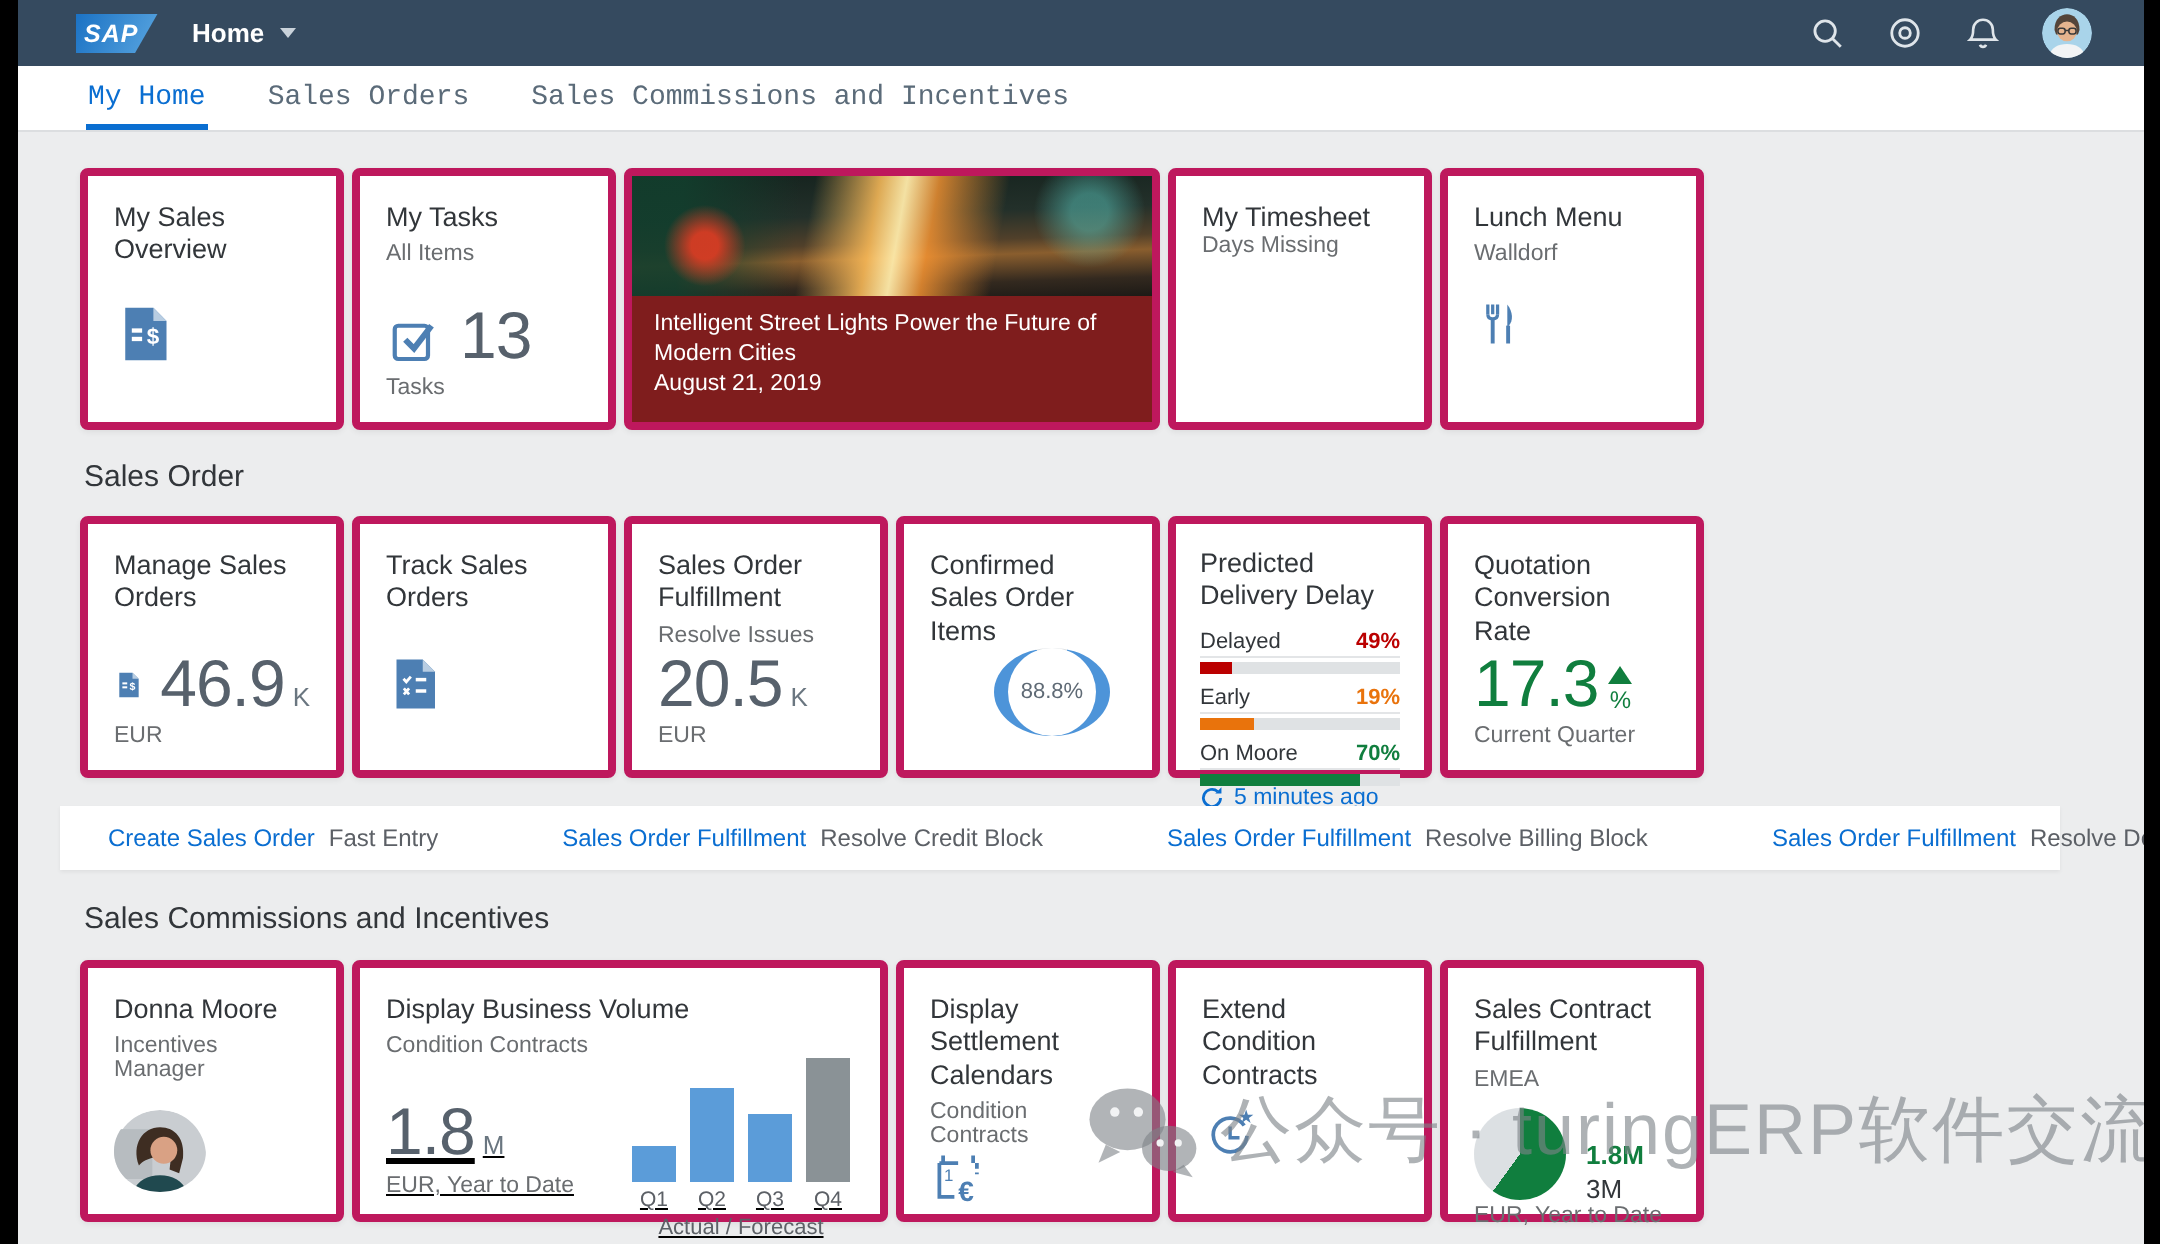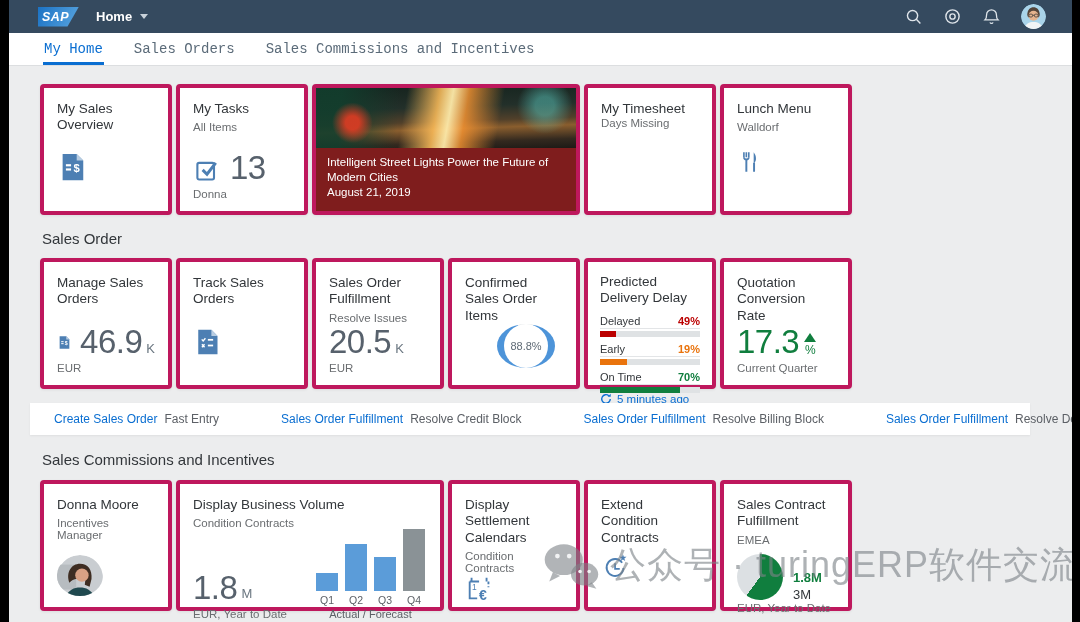--- a/index.html
+++ b/index.html
@@ -60,21 +60,21 @@
   .cmp-fill { height:100%; }
   .refresh-footer { margin-top:auto; display:flex; align-items:center; gap:5px; font-size:11.5px; color:#0a6ed1; }
 
   
   .linkbar { position:absolute; left:21px; width:1000px; height:32px; background:#fff; box-shadow:0 1px 2px rgba(0,0,0,.06); display:flex; align-items:center; padding-left:24px; gap:62px; }
   .link-pair { display:flex; align-items:baseline; gap:7px; font-size:12px; white-space:nowrap; }
   .link-pair a { color:#0a6ed1; text-decoration:none; cursor:pointer; }
   .link-pair span { color:#5c6066; }
 
   
-  .bv-body { display:flex; margin-top:auto; align-items:flex-end; }
+  .bv-body { display:flex; margin-top:auto; align-items:center;text-decoration:underline; }
   .bv-left { display:flex; flex-direction:column; }
   .bv-chart { margin-left:auto; margin-right:2px; display:flex; flex-direction:column; align-items:center; }
   .bars { display:flex; align-items:flex-end; gap:7px; height:62px; }
   .bar { width:22px; }
   .bar-labels { display:flex; gap:7px; margin-top:3px; }
   .bar-labels span { width:22px; text-align:center; font-size:10.5px; color:#5c6066; }
   .bar-caption { font-size:11px; color:#5c6066; margin-top:2px; }
 
   
   .scf-body { display:flex; align-items:center; gap:10px; margin-top:6px; }
@@ -159,21 +159,21 @@
       <div class="tile">
         <div class="t-title">My Tasks</div>
         <div class="t-sub">All Items</div>
         <div class="kpi-row">
           <svg class="kpi-icon" width="28" height="28" viewBox="0 0 32 32">
               <rect x="5" y="9" width="19" height="19" rx="2" fill="none" stroke="#4d7fb3" stroke-width="2.4"></rect>
               <path d="M11 17l5 5 10-13" fill="none" stroke="#4d7fb3" stroke-width="3.4"></path>
             </svg>
           <div class="kpi-num">13</div>
         </div>
-        <div class="t-footer" style="margin-top:0">Donna</div>
+        <div class="t-footer" style="margin-top:0">Tasks</div>
       </div>
 
       <div class="tile wide news">
         <div class="news-img"></div>
         <div class="news-caption">
           <div>Intelligent Street Lights Power the Future of Modern Cities</div>
           <div>August 21, 2019</div>
         </div>
       </div>
 
@@ -264,21 +264,21 @@
             <div class="cmp-text">
                 <span>Early</span>
                 <span class="cmp-val" style="color: rgb(233, 115, 12);">19%</span>
               </div>
             <div class="cmp-track">
                 <div class="cmp-fill" style="width: 27%; background: rgb(233, 115, 12);"></div>
               </div>
           </div>
           <div class="cmp-row">
             <div class="cmp-text">
-                <span>On Time</span>
+                <span>On Moore</span>
                 <span class="cmp-val" style="color: rgb(16, 126, 62);">70%</span>
               </div>
             <div class="cmp-track">
                 <div class="cmp-fill" style="width: 80%; background: rgb(16, 126, 62);"></div>
               </div>
           </div>
         </div>
         <div class="refresh-footer">
           <svg width="12" height="12" viewBox="0 0 14 14">
               <path d="M12 7a5 5 0 1 1-1.7-3.8" fill="none" stroke="#0a6ed1" stroke-width="1.6"></path>

